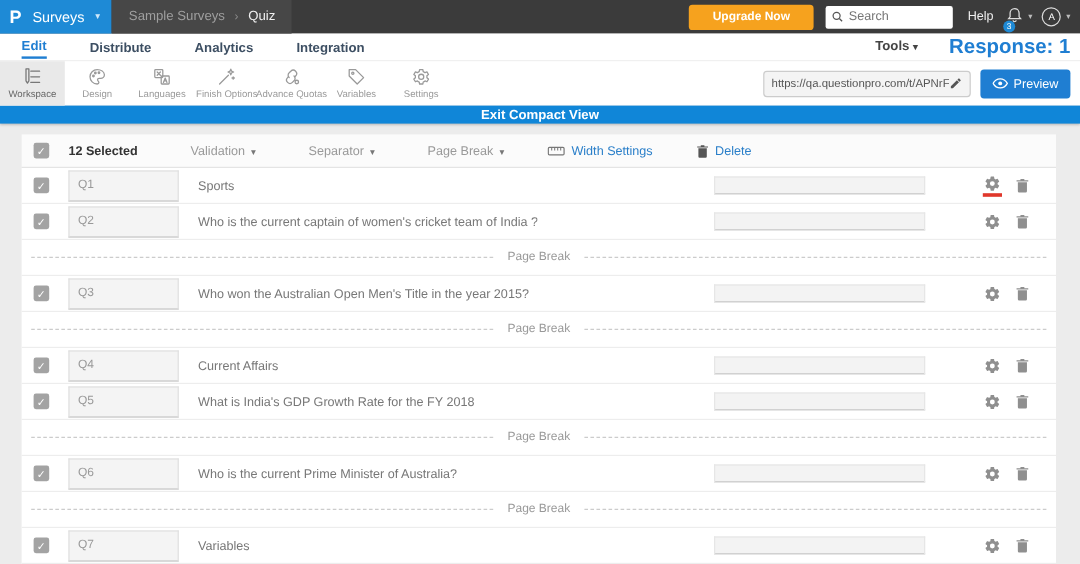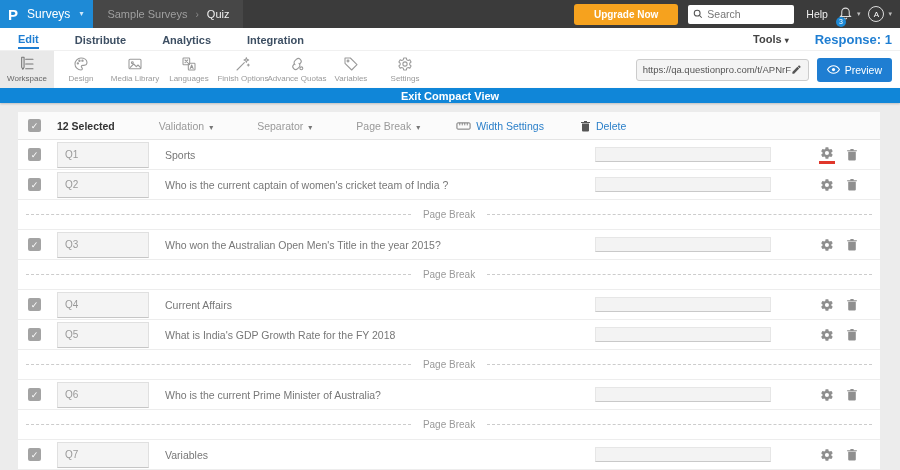--- a/index.html
+++ b/index.html
@@ -39,21 +39,21 @@
 
   
   .navrow { height:22px; background:#fff; display:flex; align-items:center;
     padding:0 8px 0 18px; }
   .nav-tab { font-size:11px; font-weight:bold; color:#3d4f63; margin-right:36px;
     cursor:pointer; padding:3px 0 2px; }
   .nav-tab.active { color:#1f7ed2; border-bottom:2px solid #1f7ed2; }
   .nav-spacer { flex:1; }
   .tools-label { font-size:11px; font-weight:bold; color:#444; margin-right:26px; cursor:pointer; }
   .tools-label .caret { color:#444; }
-  .response-label { font-size:13px; font-weight:bold; color:#1f7ed2; cursor:pointer; }
+  .response-label { font-size:17px; font-weight:bold; color:#1f7ed2; cursor:pointer; }
 
   
   .toolbar { height:38px; background:#fff; border-top:1px solid #f0f0f0;
     display:flex; align-items:stretch; }
   .tool-item { width:54px; display:flex; flex-direction:column; align-items:center;
     justify-content:center; gap:2px; cursor:pointer; }
   .tool-item.active { background:#e9e9e9; }
   .tool-item svg { stroke:#9a9a9a; fill:none; stroke-width:1.6; stroke-linecap:round;
     stroke-linejoin:round; }
   .tool-item.active svg { stroke:#777; }
@@ -168,28 +168,20 @@
     <svg width="16" height="16" viewBox="0 0 24 24">
         <path d="M12 3a9 9 0 100 18c1.6 0 2.1-.9 2.1-1.8 0-1.5-1.7-2-1.7-3.4 0-1 .9-1.7 2.1-1.7h1.9A4.6 4.6 0 0021 9.5C20.7 5.7 16.8 3 12 3z"></path>
         <circle cx="7.3" cy="11" r="1"></circle>
         <circle cx="9.7" cy="7.2" r="1"></circle>
         <circle cx="14.2" cy="7" r="1"></circle>
       </svg>
     <span class="tool-label">Design</span>
   </div>
   <div class="tool-item">
     <svg width="16" height="16" viewBox="0 0 24 24">
-        <rect x="3" y="5" width="18" height="14" rx="1.5"></rect>
-        <circle cx="8" cy="10" r="1.4"></circle>
-        <path d="M5 17l5-5 4 4 2.5-2.5L20 17"></path>
-      </svg>
-    <span class="tool-label">Media Library</span>
-  </div>
-  <div class="tool-item">
-    <svg width="16" height="16" viewBox="0 0 24 24">
         <rect x="3" y="3" width="10" height="10" rx="1"></rect>
         <path d="M6 6l4 4M10 6l-4 4"></path>
         <rect x="11" y="11" width="10" height="10" rx="1"></rect>
         <path d="M13.8 19l2.2-5.5 2.2 5.5M14.6 17.2h3"></path>
       </svg>
     <span class="tool-label">Languages</span>
   </div>
   <div class="tool-item">
     <svg width="16" height="16" viewBox="0 0 24 24">
         <path d="M3 21L14 10"></path>

